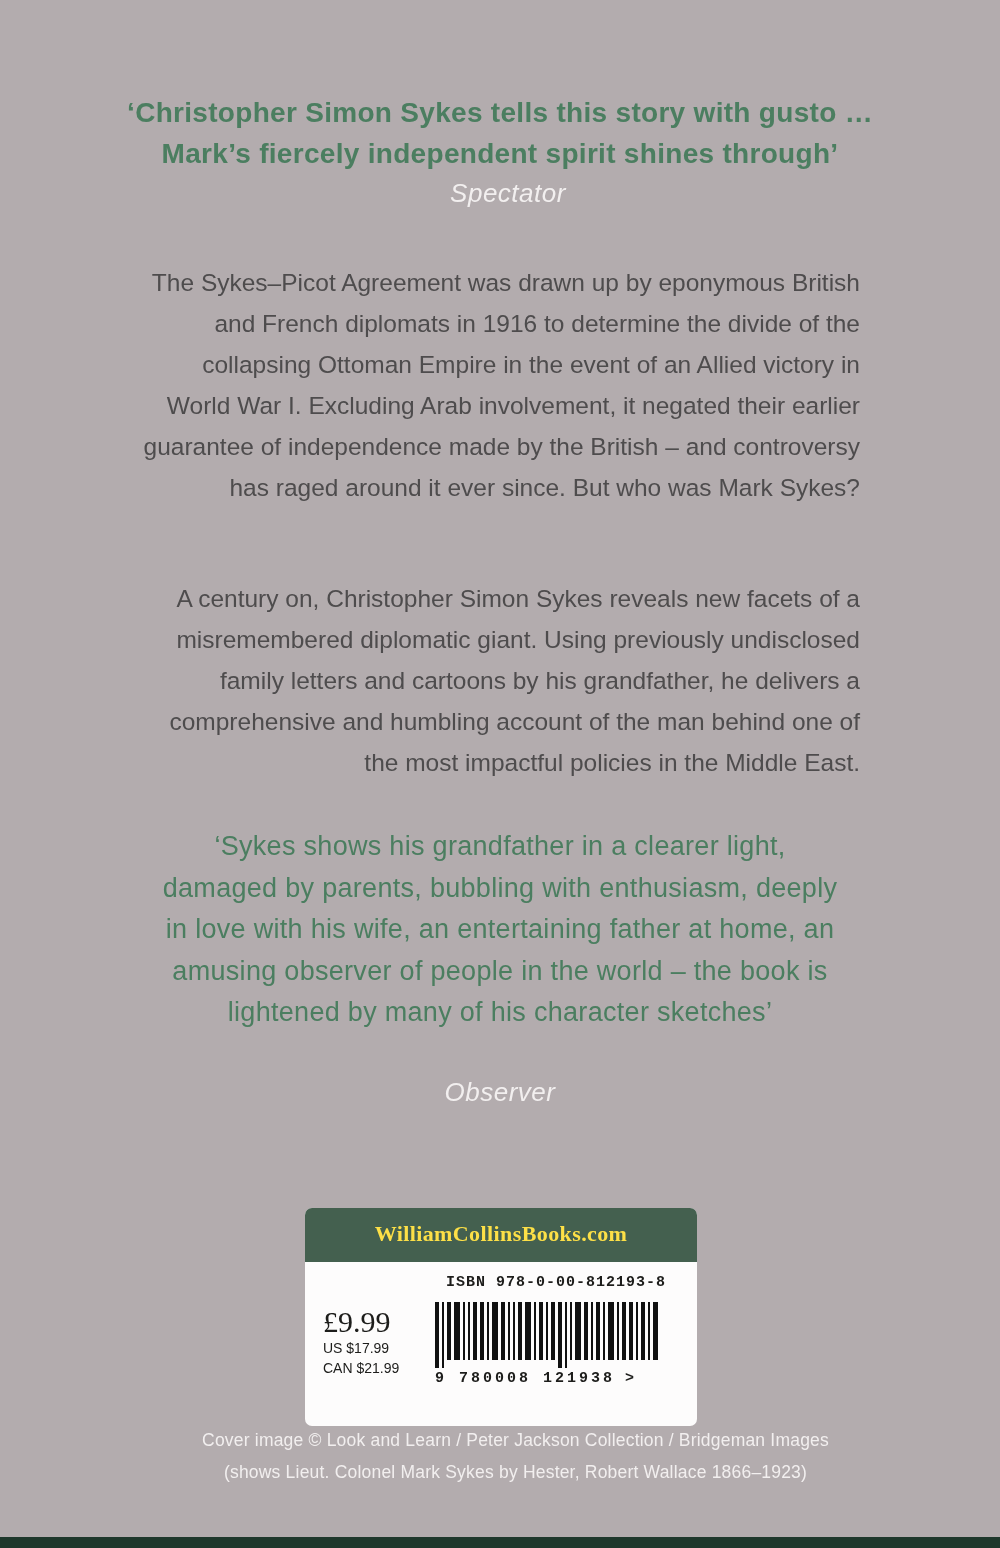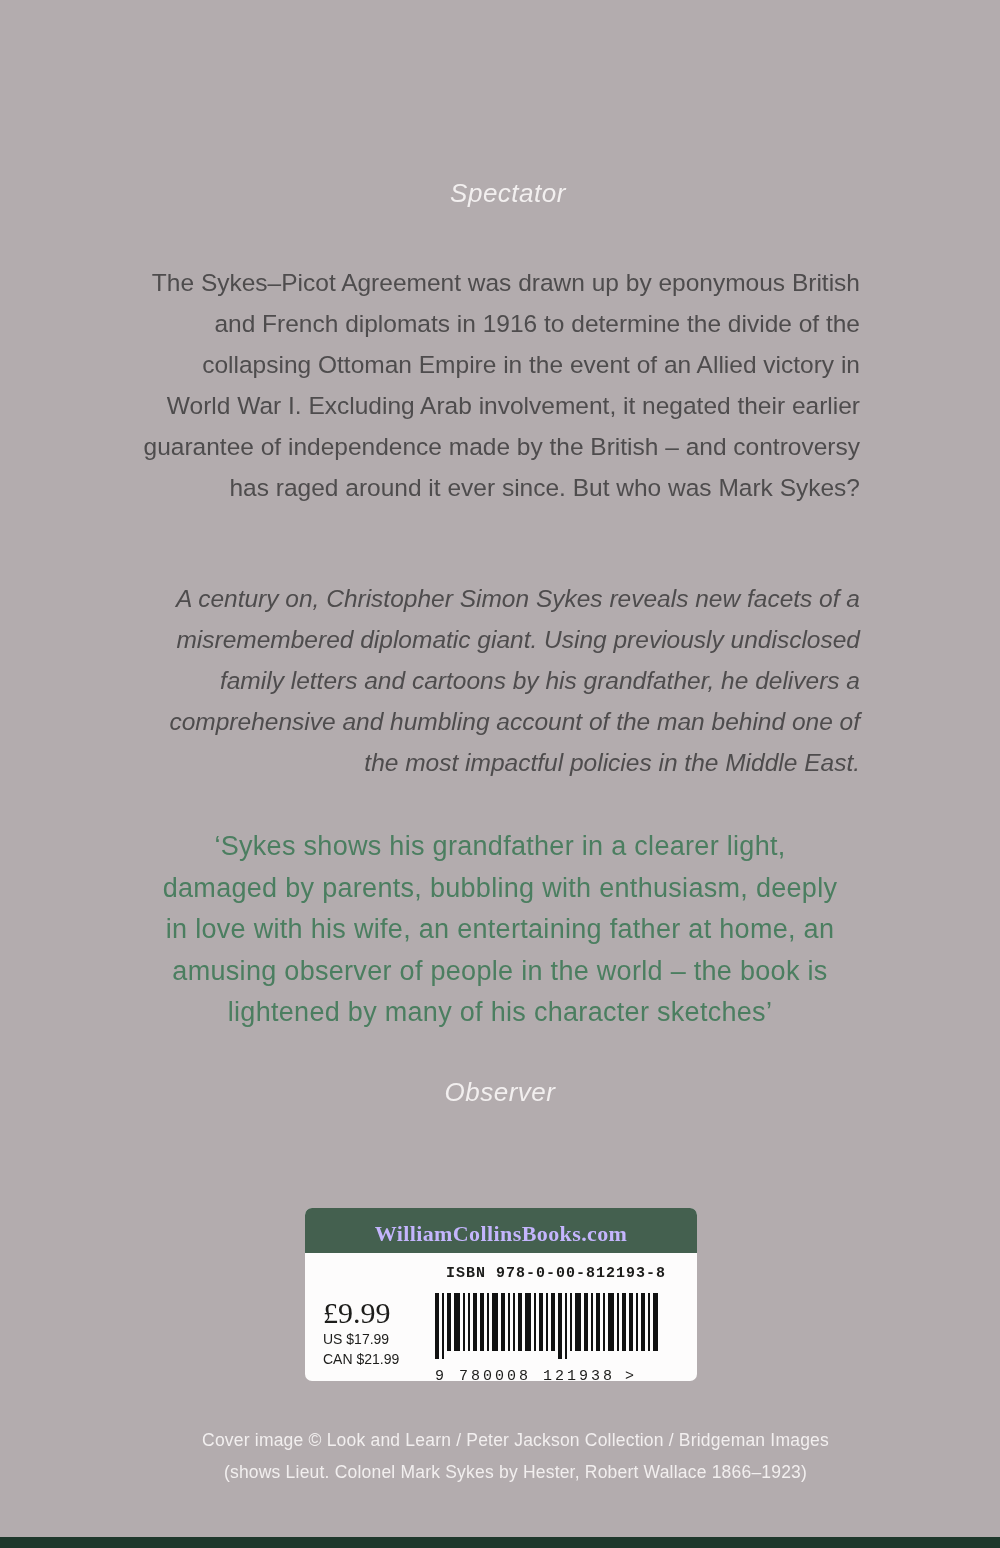--- a/index.html
+++ b/index.html
@@ -45,21 +45,21 @@
   }
   .body-para{
     position:absolute;
     left:140px; right:140px;
     text-align:right;
     color:var(--body-text);
     font-size:24.5px;
     line-height:41px;
   }
   .para-1{ top:262px; }
-  .para-2{ top:578px;font-style:italic; }
+  .para-2{ top:578px; }
   .quote-bottom{
     position:absolute;
     top:826px; left:160px; right:160px;
     text-align:center;
     color:var(--accent-green);
     font-size:27px;
     font-weight:400;
     line-height:41.5px;
     letter-spacing:0.3px;
   }
@@ -70,31 +70,31 @@
   .retail-box{
     position:absolute;
     left:305px; top:1208px;
     width:392px;
     border-radius:7px;
     background:var(--box-bg);
     overflow:hidden;
   }
   .site-bar{
     background:var(--dark-green);
-    color:#c4b5fd;
+    color:#fde047;
     text-align:center;
     font-family:"Liberation Serif", serif;
     font-weight:700;
     font-size:22px;
-    padding:13px 0 6px 0;
+    padding:13px 0 15px 0;
     letter-spacing:0.4px;
   }
   .box-body{
     position:relative;
-    height:128px;
+    height:164px;
   }
   .isbn-line{
     position:absolute;
     top:12px; left:120px; right:10px;
     text-align:center;
     font-family:"Liberation Mono", monospace;
     font-weight:700;
     font-size:15px;
     letter-spacing:1px;
     color:var(--ink);
@@ -117,26 +117,26 @@
     line-height:20px;
   }
   .barcode{
     position:absolute;
     left:128px; top:40px;
     width:230px;
   }
   .barcode svg{display:block;}
   .barcode-digits{
     font-family:"Liberation Mono", monospace;
-    font-weight:400;
+    font-weight:700;
     font-size:15px;
     color:var(--ink);
     letter-spacing:3px;
     white-space:nowrap;
-    margin-top:9px;
+    margin-top:2px;
     padding-left:2px;
   }
   .credits{
     position:absolute;
     top:1424px; left:0; right:0;
     text-align:center;
     color:var(--light-text);
     font-size:17.5px;
     line-height:32px;
     letter-spacing:0.2px;
@@ -147,20 +147,21 @@
     left:0; right:0; bottom:0;
     height:11px;
     background:var(--band-green);
   }
 </style>
 </head>
 <body>
 
 <div class="page">
 
+  <div class="quote-top">‘Christopher Simon Sykes tells this story with gusto … Mark’s fiercely independent spirit shines through’</div>
 
   <div class="attrib attrib-top">Spectator</div>
 
   <div class="body-para para-1">The Sykes–Picot Agreement was drawn up by eponymous British and French diplomats in 1916 to determine the divide of the collapsing Ottoman Empire in the event of an Allied victory in World War I. Excluding Arab involvement, it negated their earlier guarantee of independence made by the British – and controversy has raged around it ever since. But who was Mark Sykes?</div>
 
   <div class="body-para para-2">A century on, Christopher Simon Sykes reveals new facets of a misremembered diplomatic giant. Using previously undisclosed family letters and cartoons by his grandfather, he delivers a comprehensive and humbling account of the man behind one of the most impactful policies in the Middle East.</div>
 
   <div class="quote-bottom">‘Sykes shows his grandfather in a clearer light, damaged by parents, bubbling with enthusiasm, deeply in love with his wife, an entertaining father at home, an amusing observer of people in the world – the book is lightened by many of his character sketches’</div>
 
   <div class="attrib attrib-bottom">Observer</div>

